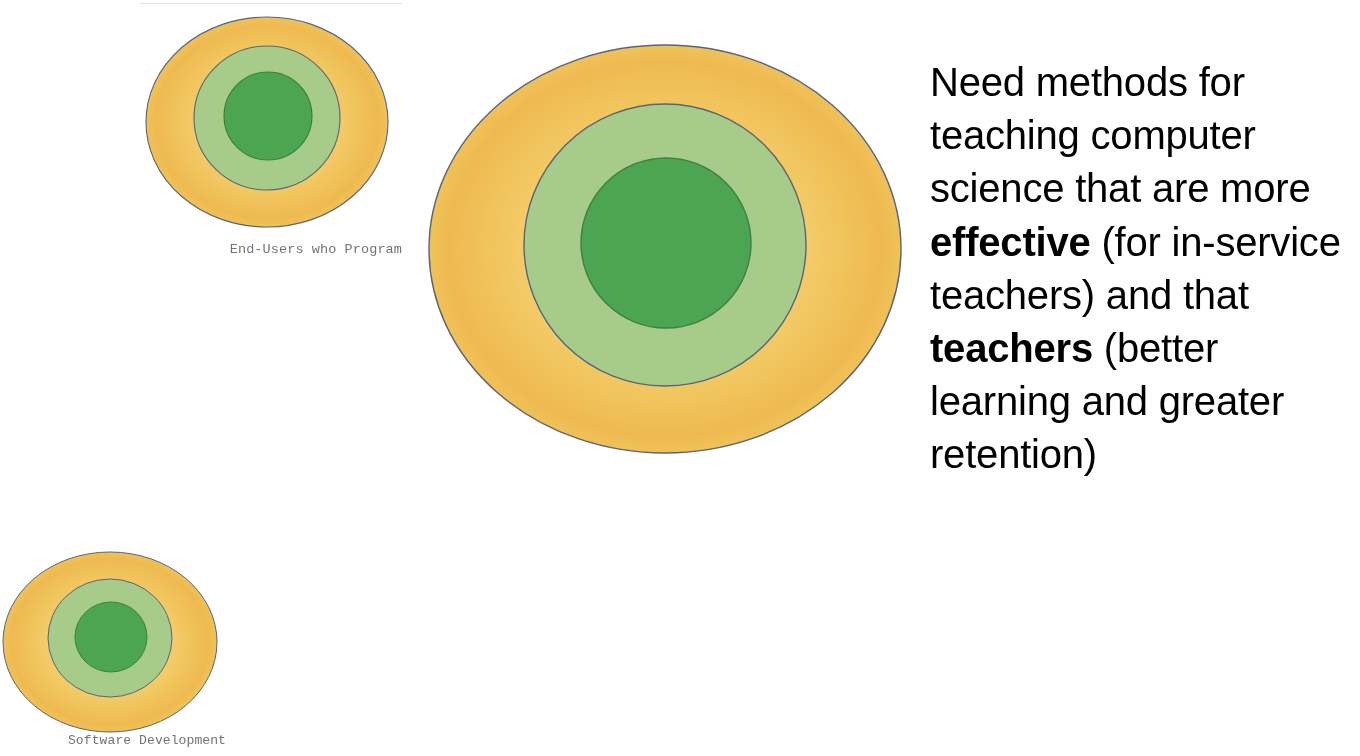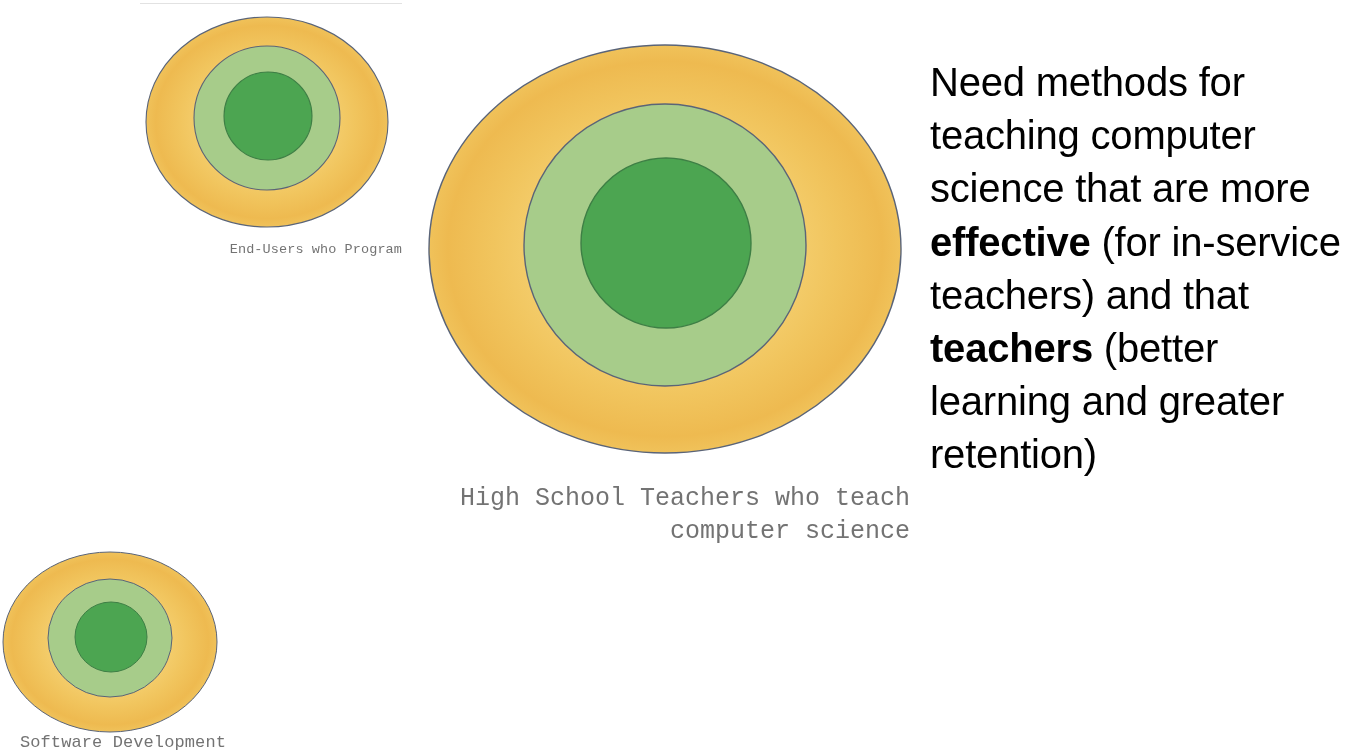--- a/index.html
+++ b/index.html
@@ -68,21 +68,21 @@
     left: 430px;
     top: 483px;
     width: 480px;
     font-size: 25px;
     line-height: 1.3;
   }
   .cap-software {
     left: 0px;
     top: 733px;
     width: 226px;
-    font-size: 17px;
+    font-size: 13px;
     letter-spacing: 0.1px;
   }
 
   
   .callout {
     position: absolute;
     left: 930px;
     top: 56px;
     width: 420px;
     font-family: "Liberation Sans", sans-serif;
@@ -121,22 +121,20 @@
   </div>
   <div class="caption cap-endusers">End-Users who Program</div>
 
   <div class="diagram grp-teachers">
     <svg width="482" height="418" viewBox="0 0 482 418">
       <ellipse cx="237" cy="209" rx="236" ry="204" fill="url(#orangeGrad)" stroke="#5a6478" stroke-width="1.4"></ellipse>
       <ellipse cx="237" cy="205" rx="141" ry="141" fill="#a7cc8a" stroke="#5a6478" stroke-width="1.4"></ellipse>
       <ellipse cx="238" cy="203" rx="85" ry="85" fill="#4ca551" stroke="#3e7f45" stroke-width="1.4"></ellipse>
     </svg>
   </div>
-  <div class="caption cap-teachers">High School Teachers who teach
-computer science</div>
 
   <div class="diagram grp-software">
     <svg width="222" height="190" viewBox="0 0 222 190">
       <ellipse cx="108" cy="93" rx="107" ry="90" fill="url(#orangeGrad)" stroke="#5a6478" stroke-width="1"></ellipse>
       <ellipse cx="108" cy="89" rx="62" ry="59" fill="#a7cc8a" stroke="#5a6478" stroke-width="1"></ellipse>
       <ellipse cx="109" cy="88" rx="36" ry="35" fill="#4ca551" stroke="#3e7f45" stroke-width="1"></ellipse>
     </svg>
   </div>
   <div class="caption cap-software">Software Development</div>
 

